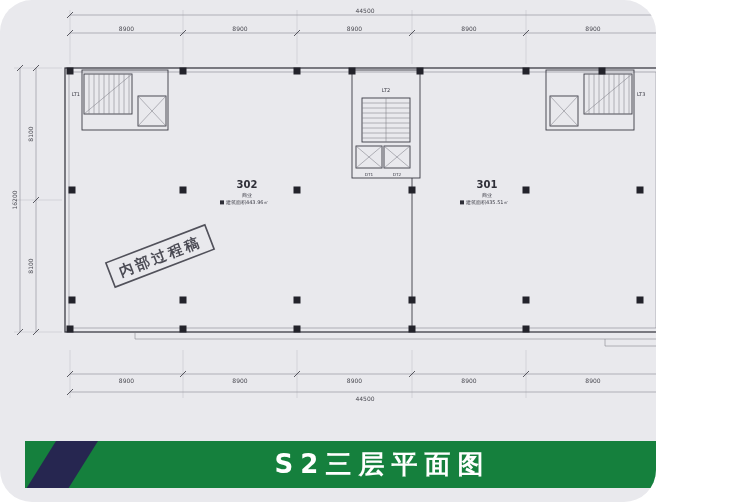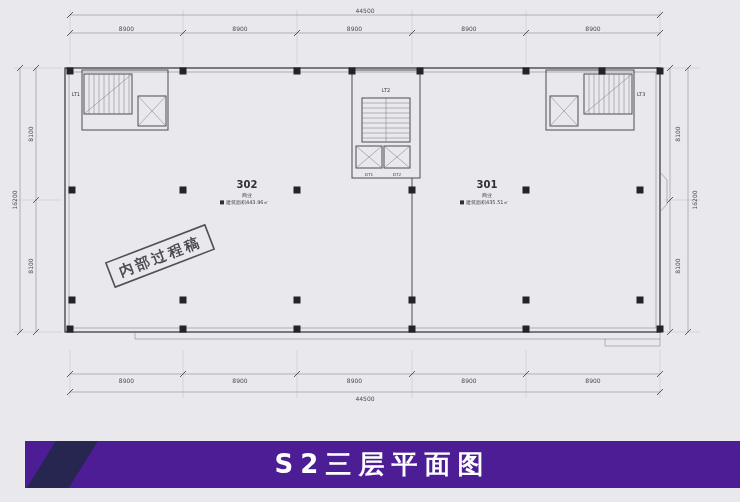--- a/index.html
+++ b/index.html
@@ -1,39 +1,40 @@
 <!DOCTYPE html>
 <html><head>
 <meta charset="utf-8">
 <style>
   html,body{margin:0;padding:0;}
   .stage{
-    position:relative;width:740px;height:502px;overflow:hidden;
+    position:relative;width:656px;height:502px;overflow:hidden;
     background:#e9e9ed;
     font-family:"DejaVu Sans","Liberation Sans",sans-serif;
+    border-radius:32px;
   }
   svg{position:absolute;left:0;top:0;}
   
   .wall{stroke:#2f2f38;stroke-width:1.2;fill:none;}
   .wall2{stroke:#7c7c86;stroke-width:.55;fill:none;}
   .core{stroke:#3a3a44;stroke-width:.9;fill:none;}
   .tread{stroke:#7c7c86;stroke-width:.55;fill:none;}
   .dim{stroke:#8a8a94;stroke-width:.6;fill:none;}
   .ext{stroke:#bcbcc4;stroke-width:.5;fill:none;}
   .tick{stroke:#4a4a52;stroke-width:.9;fill:none;}
   .dimtxt{font-size:6px;fill:#4a4a52;}
   .coretxt{font-size:5px;fill:#3c3c46;}
   .roomnum{font-size:10px;font-weight:bold;fill:#2f2f38;}
   .roomsub{font-size:5px;fill:#3c3c46;}
   .col{fill:#23232b;stroke:none;}
   .wmtxt{font-size:14.5px;font-weight:bold;fill:#3a3a44;}
   
   .banner{
     position:absolute;left:25px;top:441px;width:715px;height:47px;
-    background:#4c1d95;overflow:hidden;
+    background:#15803d;overflow:hidden;
   }
   .banner-accent{
     position:absolute;left:16px;top:-6px;width:42px;height:60px;
     background:#262650;transform:skewX(-32deg);
   }
   .banner-text{
     position:relative;width:100%;height:47px;line-height:47px;
     text-align:center;color:#ffffff;font-size:26px;font-weight:bold;
     letter-spacing:7px;
   }

